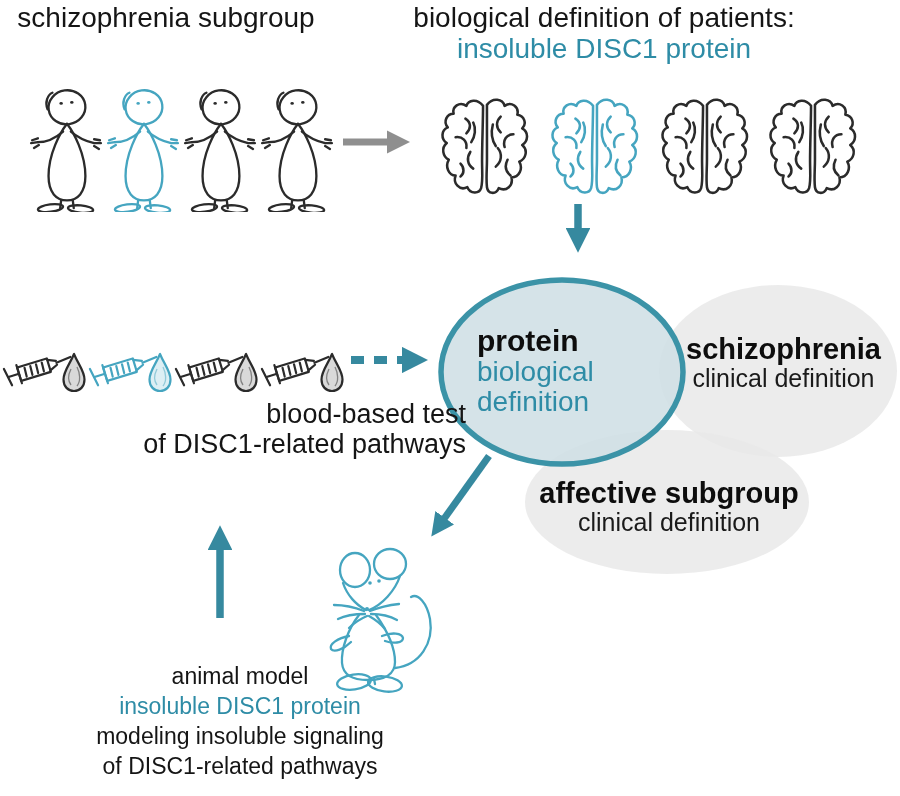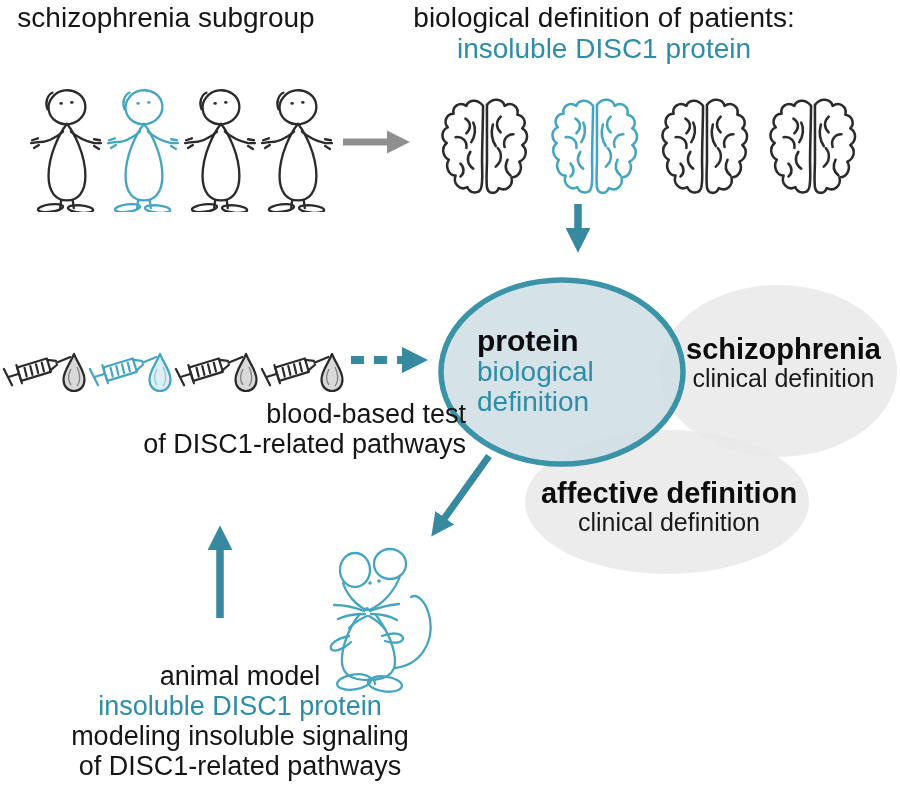--- a/index.html
+++ b/index.html
@@ -24,21 +24,21 @@
   #subset-text{left:477px;top:324px;text-align:left;}
   #subset-text .t1{font-size:30px;font-weight:bold;line-height:33px;color:#0d0d0d;}
   #subset-text .t2{font-size:28px;line-height:30px;color:var(--teal-text);}
 
   #sz-text{left:656px;top:334px;width:255px;text-align:center;}
   #aff-text{left:534px;top:478px;width:270px;text-align:center;}
   .venn-title{font-size:29px;font-weight:bold;line-height:31px;color:#0d0d0d;}
   .venn-sub{font-size:25px;line-height:27px;color:#1a1a1a;}
 
   #animal-text{left:20px;top:661px;width:440px;text-align:center;
-    font-size:27px;line-height:30px;color:#151515;}
+    font-size:23px;line-height:30px;color:#151515;}
 
   
   .sketch-black{color:#2b2b2b;}
   .sketch-teal{color:var(--teal-sketch);}
   .arrow{fill:none;stroke-linecap:butt;}
   .teal-arrow{stroke:var(--teal-arrow);}
   .gray-arrow{stroke:var(--gray-arrow);}
   .dashed{stroke-dasharray:13 10;}
   .fill-teal{fill:var(--teal-arrow);}
   .fill-gray{fill:var(--gray-arrow);}
@@ -168,21 +168,21 @@
   <div class="t2">biological</div>
   <div class="t2">definition</div>
 </div>
 
 <div class="abs" id="sz-text">
   <div class="venn-title">schizophrenia</div>
   <div class="venn-sub">clinical definition</div>
 </div>
 
 <div class="abs" id="aff-text">
-  <div class="venn-title">affective definition</div>
+  <div class="venn-title">affective subgroup</div>
   <div class="venn-sub">clinical definition</div>
 </div>
 
 <div class="abs" id="animal-text">
   <div>animal model</div>
   <div class="teal-text">insoluble DISC1 protein</div>
   <div>modeling insoluble signaling</div>
   <div>of DISC1-related pathways</div>
 </div>
 

